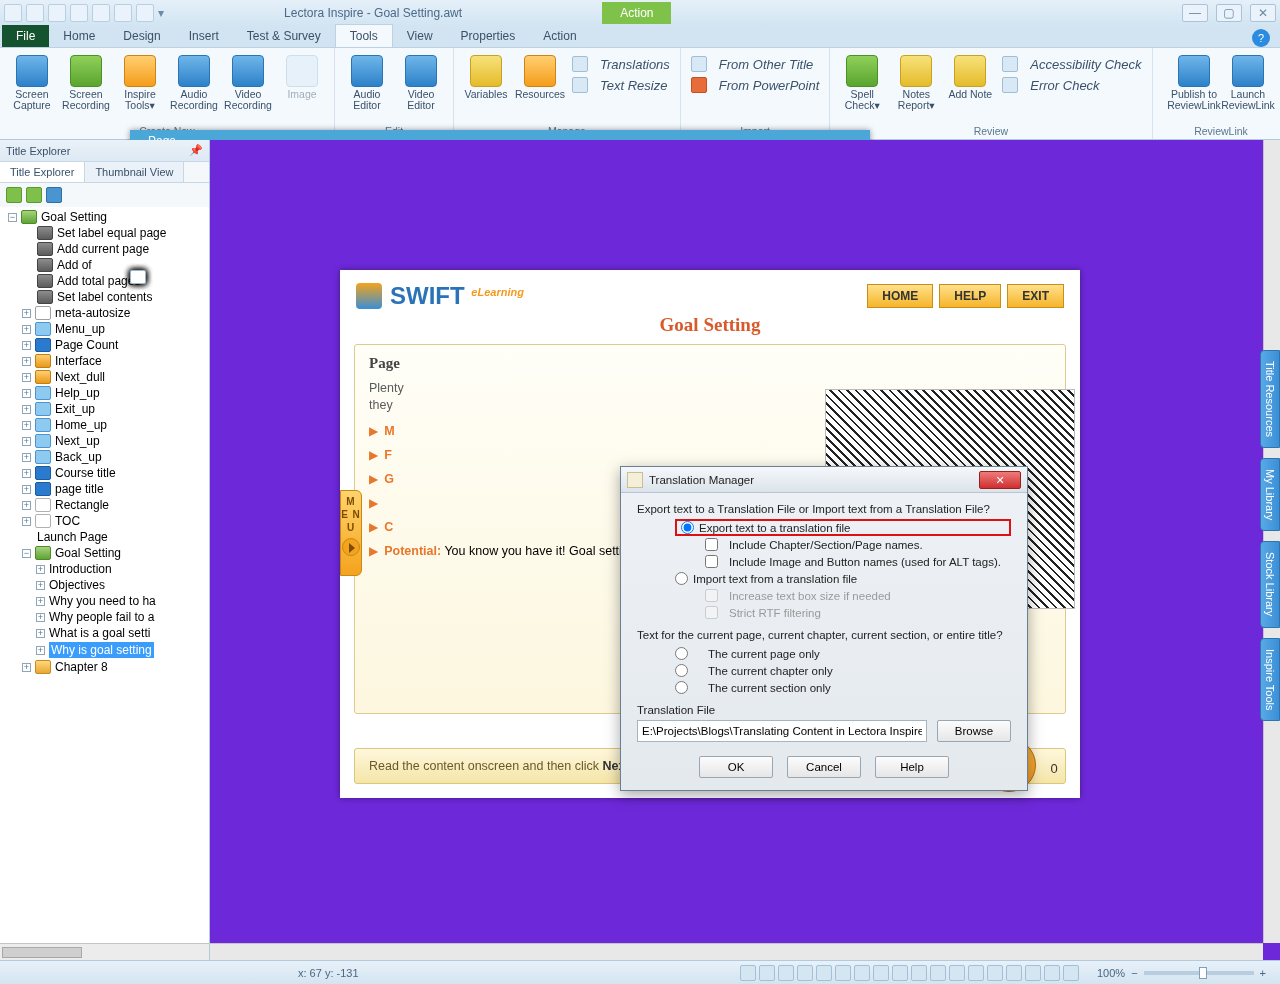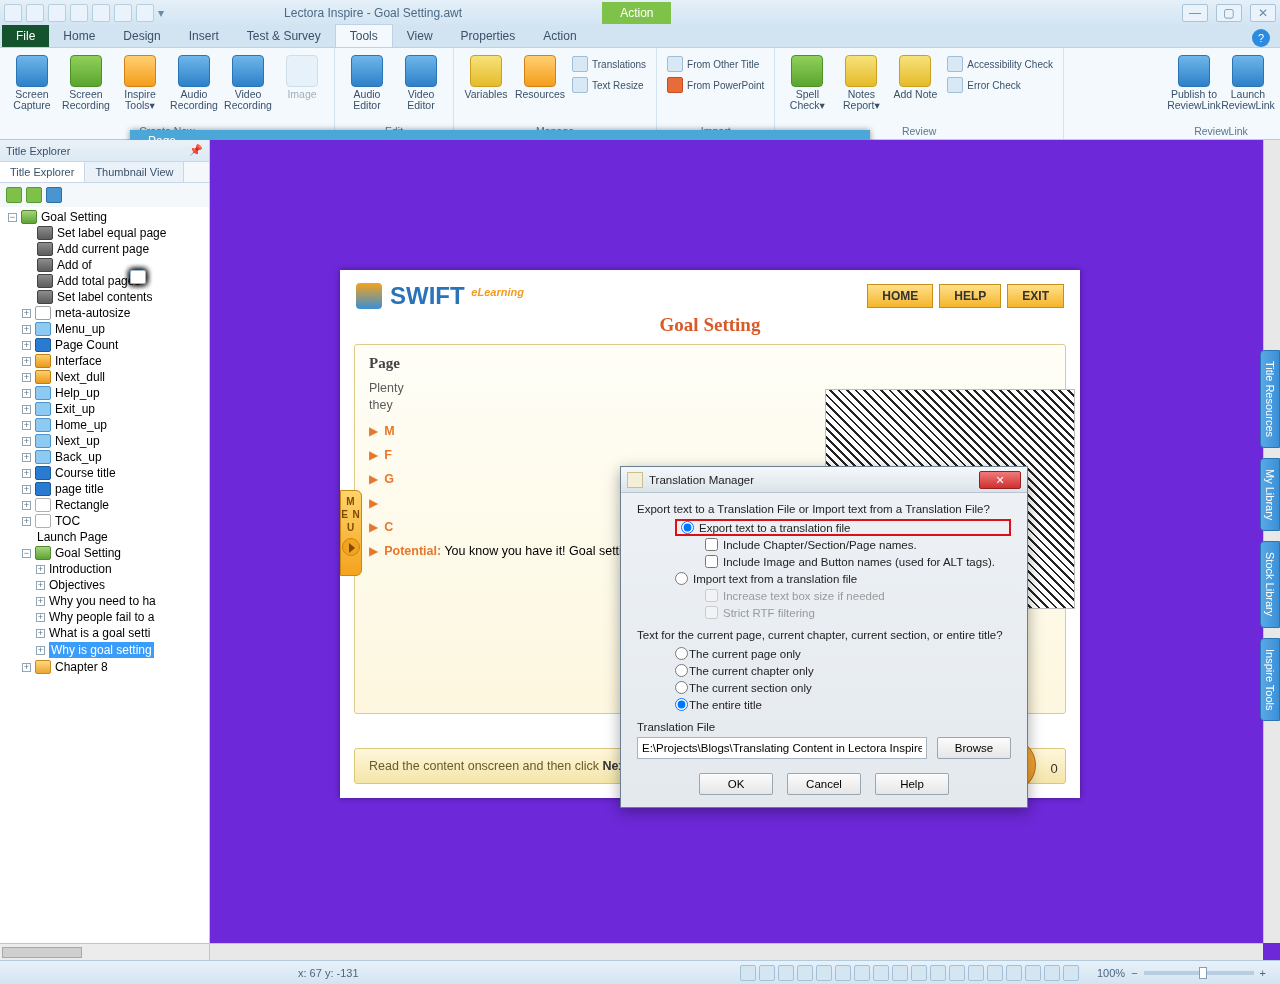--- a/index.html
+++ b/index.html
@@ -30,21 +30,21 @@
 .rgroup .items { display:flex; gap:2px; flex:1;}
 .rgroup .glabel { text-align:center; font-size:10.5px; color:#5a768e; padding-top:2px;}
 .bigbtn { width:52px; display:flex; flex-direction:column; align-items:center; gap:2px; padding:2px 1px; cursor:pointer; border:1px solid transparent; border-radius:3px;}
 .bigbtn .ico { width:32px; height:32px; background:#d8e8f4; border:1px solid #9fbfd8; border-radius:4px; position:relative;}
 .bigbtn.g .ico{ background:linear-gradient(#8fd05a,#5aa52f); border-color:#4d9126;}
 .bigbtn.b .ico{ background:linear-gradient(#6fb6ea,#2d81c9); border-color:#2a74b5;}
 .bigbtn.o .ico{ background:linear-gradient(#ffcf70,#f49d1b); border-color:#d18212;}
 .bigbtn.y .ico{ background:linear-gradient(#f6e27a,#e5bb2a); border-color:#c9a11f;}
 .bigbtn.dim{ opacity:.45;}
 .bigbtn .blabel { font-size:10.5px; color:#3a5169; text-align:center; line-height:11px; }
-.smallbtn{ display:flex; align-items:center; gap:4px; font-size:10px; color:#3a5169; padding:2px 4px; cursor:pointer;}
+.smallbtn{ display:flex; align-items:center; gap:12px; font-size:13px; color:#3a5169; padding:2px 4px; cursor:pointer;font-style:italic;}
 .smallbtn .sico{ width:16px; height:16px; background:#d8e8f4; border:1px solid #9fbfd8; border-radius:2px;}
 .vcol{display:flex; flex-direction:column; gap:1px; padding-top:2px;}
 
 
 .leftpanel { position:absolute; top:140px; left:0; width:210px; bottom:24px; background:#f5f8fb; border-right:1px solid #b3c9dc; display:flex; flex-direction:column;}
 .leftpanel .lphead { background:linear-gradient(#eaf1f8,#dde9f4); border-bottom:1px solid #c7d7e5; padding:4px 6px; font-size:11px; color:#3a5169; display:flex; align-items:center;}
 .lphead .pin { margin-left:auto; color:#6c88a0;}
 .lptabs { display:flex; border-bottom:1px solid #c7d7e5;}
 .lptabs .lptab { padding:4px 10px; font-size:11px; color:#3a5169; border-right:1px solid #c7d7e5; background:#eaf1f8;}
 .lptabs .lptab.active{ background:#fff;}
@@ -102,24 +102,24 @@
 
 
 .dialog { position:absolute; left:410px; top:326px; width:408px; background:linear-gradient(#eef2f6,#e4e9ee); border:1px solid #6b7f92; box-shadow:0 4px 14px rgba(0,0,0,.35); font-size:11.5px; color:#222;}
 .dialog .dtitle { height:26px; background:linear-gradient(#f5f8fb,#dbe3ea); border-bottom:1px solid #b9c6d2; display:flex; align-items:center; padding:0 6px;}
 .dialog .dtitle .dico{ width:16px; height:16px; background:#f4efd9; border:1px solid #c9bf8f; margin-right:6px;}
 .dialog .dtitle .dclose{ margin-left:auto; width:42px; height:18px; background:linear-gradient(#f07a7a,#ce3030); border:1px solid #9a2020; border-radius:2px; color:#fff; text-align:center; line-height:16px; font-size:11px;}
 .dialog .dbody { padding:10px 16px 12px 16px;}
 .dq{ margin-bottom:4px;}
 .radioRow{ display:flex; align-items:center; gap:5px; margin-left:38px; padding:2px 0;}
 .radioRow.hl{ border:2px solid #d11; padding:0 4px;}
-.chkRow{ display:flex; align-items:center; gap:5px; margin-left:68px; padding:2px 0;}
+.chkRow{ display:flex; align-items:center; gap:11px; margin-left:68px; padding:2px 0;}
 .chkRow.dim, .radioRow.dim{ color:#9a9a9a;}
 input[type=radio],input[type=checkbox]{ width:13px; height:13px;}
-.radioRow2{ display:flex; align-items:center; gap:1px; margin-left:38px; padding:2px 0;}
+.radioRow2{ display:flex; align-items:center; gap:20px; margin-left:38px; padding:2px 0;}
 .sect{ margin-top:8px;}
 .pathRow{ display:flex; gap:10px; margin-top:4px;}
 .pathRow input[type=text]{ flex:1; border:1px solid #a8b4bf; padding:3px 4px; font-size:11.5px; background:#fff;}
 .dlgbtn{ width:74px; padding:4px 0; background:linear-gradient(#fcfcfc,#e6e6e6); border:1px solid #9aa6b1; border-radius:2px; font-size:11.5px; cursor:pointer;}
 .dlgbtns{ display:flex; gap:14px; justify-content:center; margin-top:14px;}
 
 
 .sidetabs{ position:absolute; right:0; top:210px; display:flex; flex-direction:column; gap:10px;}
 .sidetab{ writing-mode:vertical-rl; background:linear-gradient(90deg,#5aa9e6,#3a8fd6); color:#fff; font-size:11px; padding:10px 3px; border-radius:4px 0 0 4px; border:1px solid #2d74b3; cursor:pointer;}
 
@@ -587,24 +587,20 @@
           <span>The current page only</span>
         </div>
       <div class="radioRow2">
           <input type="radio" style="">
           <span>The current chapter only</span>
         </div>
       <div class="radioRow2">
           <input type="radio" style="">
           <span>The current section only</span>
         </div>
-      <div class="radioRow2">
-          <input type="radio" checked="" style="">
-          <span>The entire title</span>
-        </div>
       <div class="sect">Translation File</div>
       <div class="pathRow">
         <input type="text" value="E:\Projects\Blogs\Translating Content in Lectora Inspire\10" style="">
         <button class="dlgbtn">Browse</button>
       </div>
       <div class="dlgbtns">
         <button class="dlgbtn">OK</button>
         <button class="dlgbtn">Cancel</button>
         <button class="dlgbtn">Help</button>
       </div>

